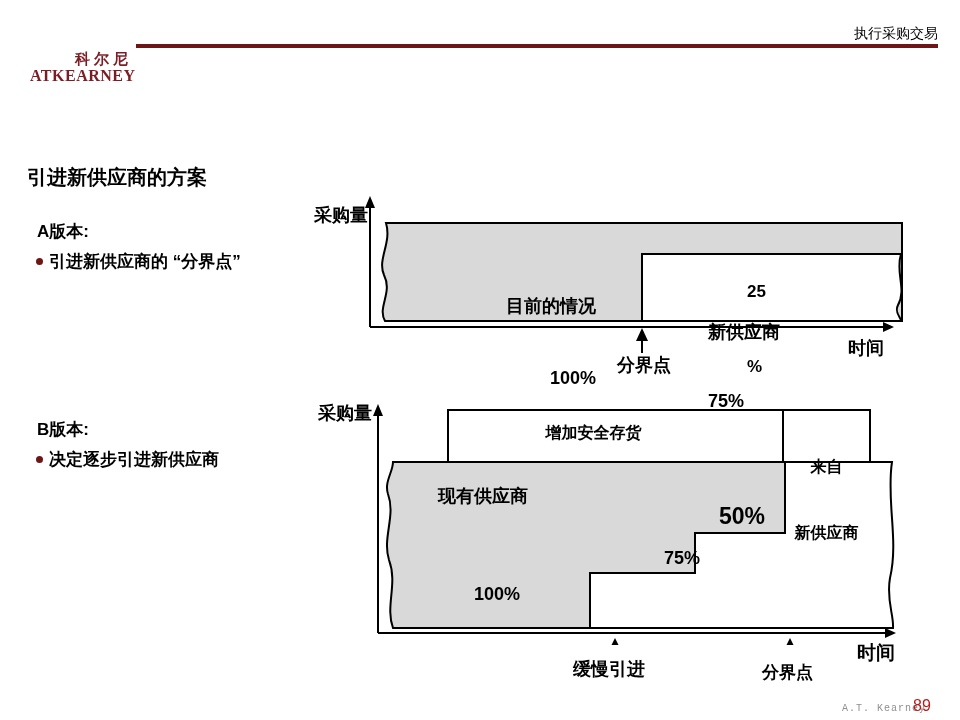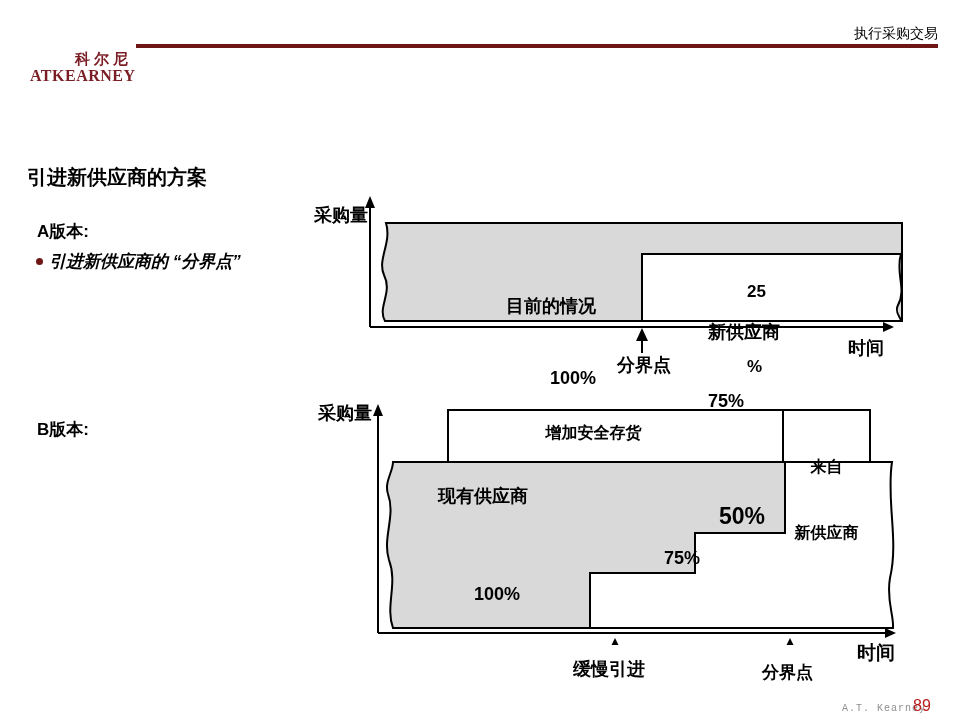--- a/index.html
+++ b/index.html
@@ -16,21 +16,21 @@
   .header-rule { position:absolute; left:136px; top:44px; width:802px; height:4px; background:#6e1616; }
   .header-label { position:absolute; right:22px; top:25px; font-size:14px; }
   
   .title { position:absolute; left:27px; top:57px; width:915px; font-size:29px;
            font-weight:bold; line-height:36px; }
   .intro-heading { position:absolute; left:27px; top:164px; font-size:20px; font-weight:bold; }
   
   .ver-heading { position:absolute; font-size:17px; font-weight:bold; }
   .ver-a-heading { left:37px; top:220px; }
   .ver-b-heading { left:37px; top:418px; }
-  .bullet-row { position:absolute; display:flex; align-items:flex-start; font-size:17px; font-weight:bold;font-style:italic; }
+  .bullet-row { position:absolute; display:flex; align-items:flex-start; font-size:17px; font-weight:bold; }
   .bullet-row .dot { width:7px; height:7px; border-radius:50%; background:#6e1616; margin:8px 6px 0 0; flex:none; }
   .bullet-a { left:36px; top:250px; width:300px; }
   .bullet-b { left:36px; top:448px; width:300px; }
   
   .chart-svg { position:absolute; }
   .svg-a { left:300px; top:195px; }
   .svg-b { left:300px; top:400px; }
   .axis { stroke:#000; stroke-width:2; fill:none; }
   .shape-gray { fill:#d9d9d9; stroke:#000; stroke-width:2; }
   .shape-white { fill:#ffffff; stroke:#000; stroke-width:2; }
@@ -74,20 +74,24 @@
 
   <div class="intro-heading">引进新供应商的方案</div>
 
   <div class="ver-heading ver-a-heading">A版本:</div>
   <div class="bullet-row bullet-a">
     <span class="dot"></span>
     <span>引进新供应商的 “分界点”</span>
   </div>
 
   <div class="ver-heading ver-b-heading">B版本:</div>
+  <div class="bullet-row bullet-b">
+    <span class="dot"></span>
+    <span>决定逐步引进新供应商</span>
+  </div>
 
   <svg class="chart-svg svg-a" width="620" height="190" viewBox="0 0 620 190">
 
     <path class="shape-gray" d="M 86,28 L 602,28 L 602,126 L 85,126
              C 77,112 93,98 84,80 C 77,64 92,48 86,28 Z"></path>
 
     <path class="shape-white" d="M 342,59 L 601,59
              C 595,78 607,94 598,110 C 594,118 601,122 601,126
              L 342,126 Z"></path>
 

